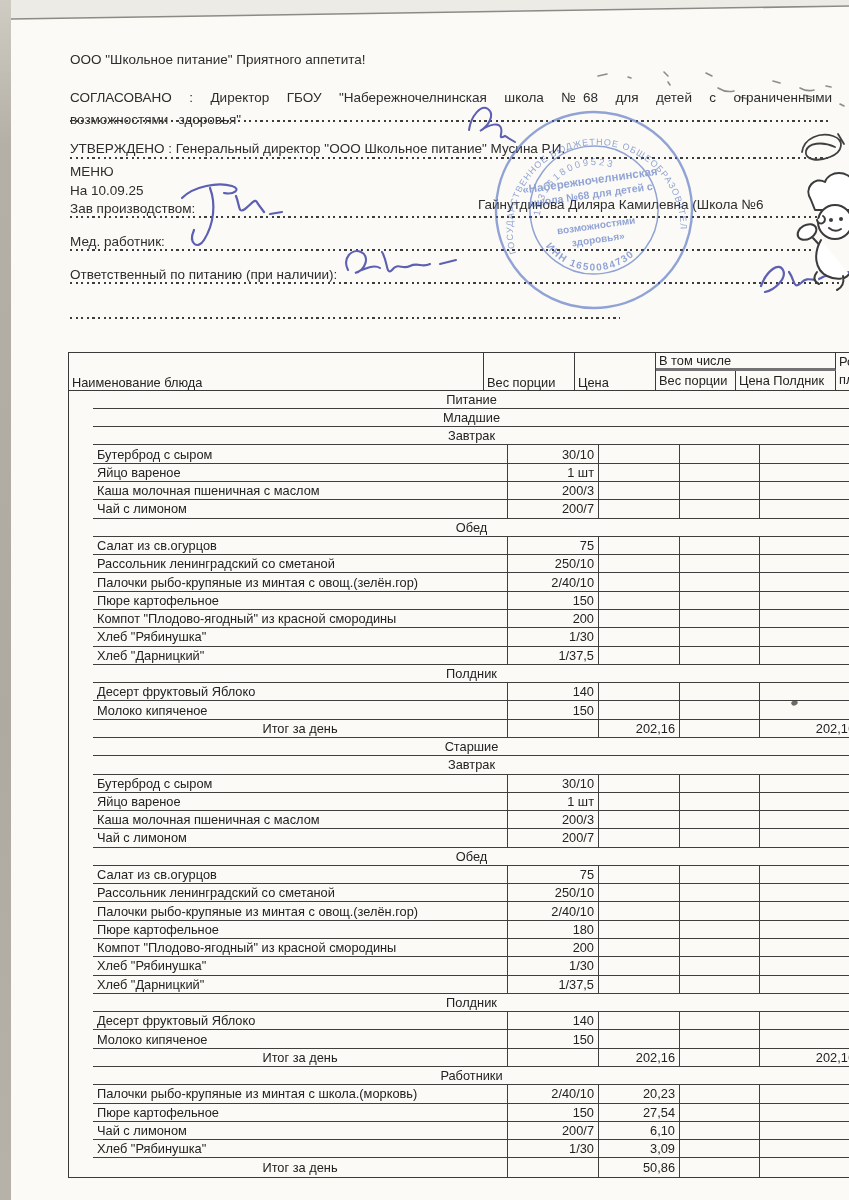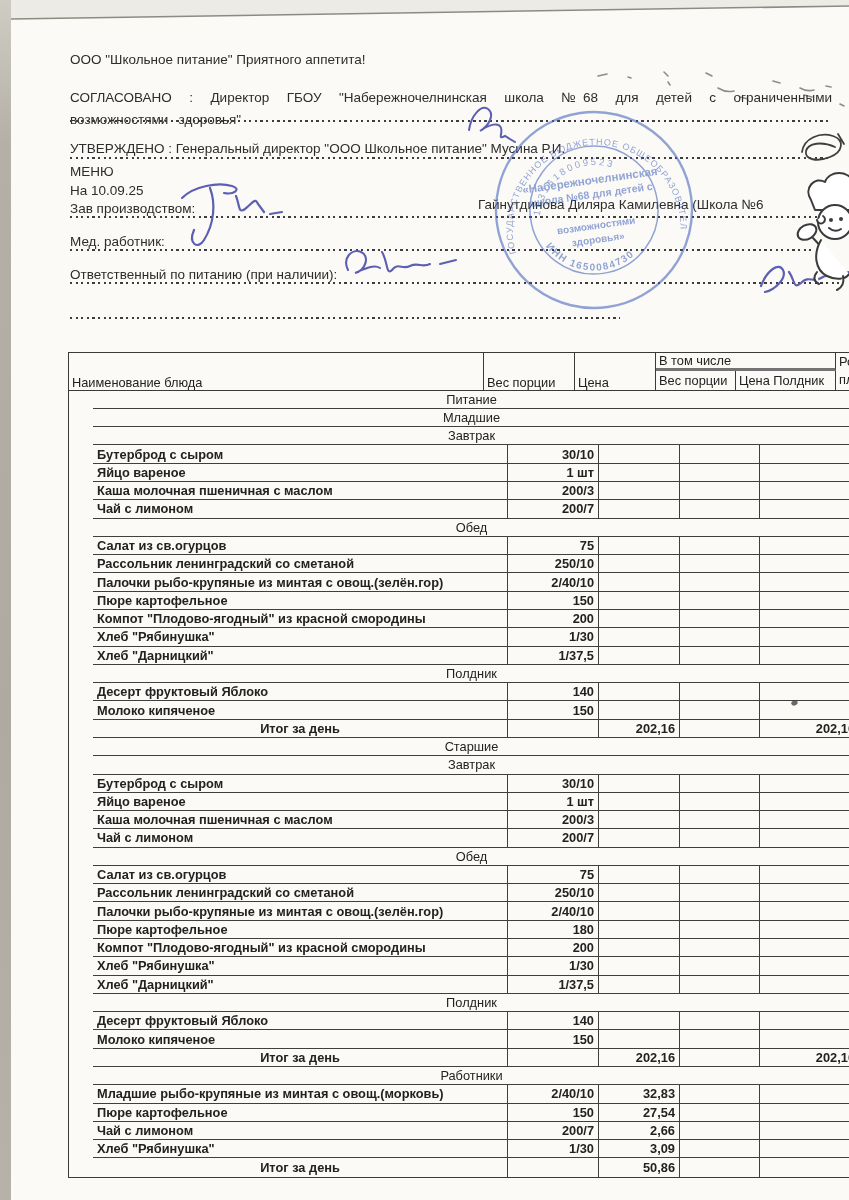--- a/index.html
+++ b/index.html
@@ -31,21 +31,21 @@
   .h-dish{grid-area:1/1/3/2;border-right:1px solid #3a3a3a;}
   .h-portion{grid-area:1/2/3/3;border-right:1px solid #3a3a3a;}
   .h-price{grid-area:1/3/3/4;border-right:1px solid #3a3a3a;}
   .h-incl{grid-area:1/4/2/6;border-right:1px solid #3a3a3a;border-bottom:3px solid #737373;align-items:center;}
   .h-portion2{grid-area:2/4/3/5;border-right:1px solid #3a3a3a;align-items:center;}
   .h-subsidy{grid-area:2/5/3/6;border-right:1px solid #3a3a3a;align-items:center;}
   .h-rod{grid-area:1/6/3/7;display:block;padding:0 3px;line-height:18.3px;}
   .t-row{box-sizing:border-box;height:18.29px;border-bottom:1px solid #3f3f3f;overflow:hidden;margin-left:24px;}
   .t-row:last-child{border-bottom:none;}
   .t-section{display:flex;align-items:center;justify-content:center;line-height:17px;}
-  .t-grid{display:grid;grid-template-columns:415px 91px 81px 80px 100px 60px;font-weight:bold;}
+  .t-grid{display:grid;grid-template-columns:415px 91px 81px 80px 100px 60px;}
   .t-cell{box-sizing:border-box;border-right:1px solid #3f3f3f;padding:0 4px;
     display:flex;align-items:center;overflow:hidden;white-space:nowrap;}
   .t-cell:last-child{border-right:none;}
   .c-name{justify-content:flex-start;}
   .c-name.center{justify-content:center;}
   .c-val{justify-content:flex-end;}
   svg{display:block;}
 </style>
 </head>
 <body>
@@ -408,39 +408,39 @@
       <div class="t-row t-grid">
         <div class="t-cell c-name center">Итог за день</div>
         <div class="t-cell c-val"></div>
         <div class="t-cell c-val">202,16</div>
         <div class="t-cell c-val"></div>
         <div class="t-cell c-val">202,16</div>
         <div class="t-cell c-rod"></div>
       </div>
       <div class="t-row t-section">Работники</div>
       <div class="t-row t-grid">
-        <div class="t-cell c-name">Младшие рыбо-крупяные из минтая с овощ.(морковь)</div>
+        <div class="t-cell c-name">Палочки рыбо-крупяные из минтая с школа.(морковь)</div>
         <div class="t-cell c-val">2/40/10</div>
-        <div class="t-cell c-val">32,83</div>
+        <div class="t-cell c-val">20,23</div>
         <div class="t-cell c-val"></div>
         <div class="t-cell c-val"></div>
         <div class="t-cell c-rod"></div>
       </div>
       <div class="t-row t-grid">
         <div class="t-cell c-name">Пюре картофельное</div>
         <div class="t-cell c-val">150</div>
         <div class="t-cell c-val">27,54</div>
         <div class="t-cell c-val"></div>
         <div class="t-cell c-val"></div>
         <div class="t-cell c-rod"></div>
       </div>
       <div class="t-row t-grid">
         <div class="t-cell c-name">Чай с лимоном</div>
         <div class="t-cell c-val">200/7</div>
-        <div class="t-cell c-val">2,66</div>
+        <div class="t-cell c-val">6,10</div>
         <div class="t-cell c-val"></div>
         <div class="t-cell c-val"></div>
         <div class="t-cell c-rod"></div>
       </div>
       <div class="t-row t-grid">
         <div class="t-cell c-name">Хлеб "Рябинушка"</div>
         <div class="t-cell c-val">1/30</div>
         <div class="t-cell c-val">3,09</div>
         <div class="t-cell c-val"></div>
         <div class="t-cell c-val"></div>

